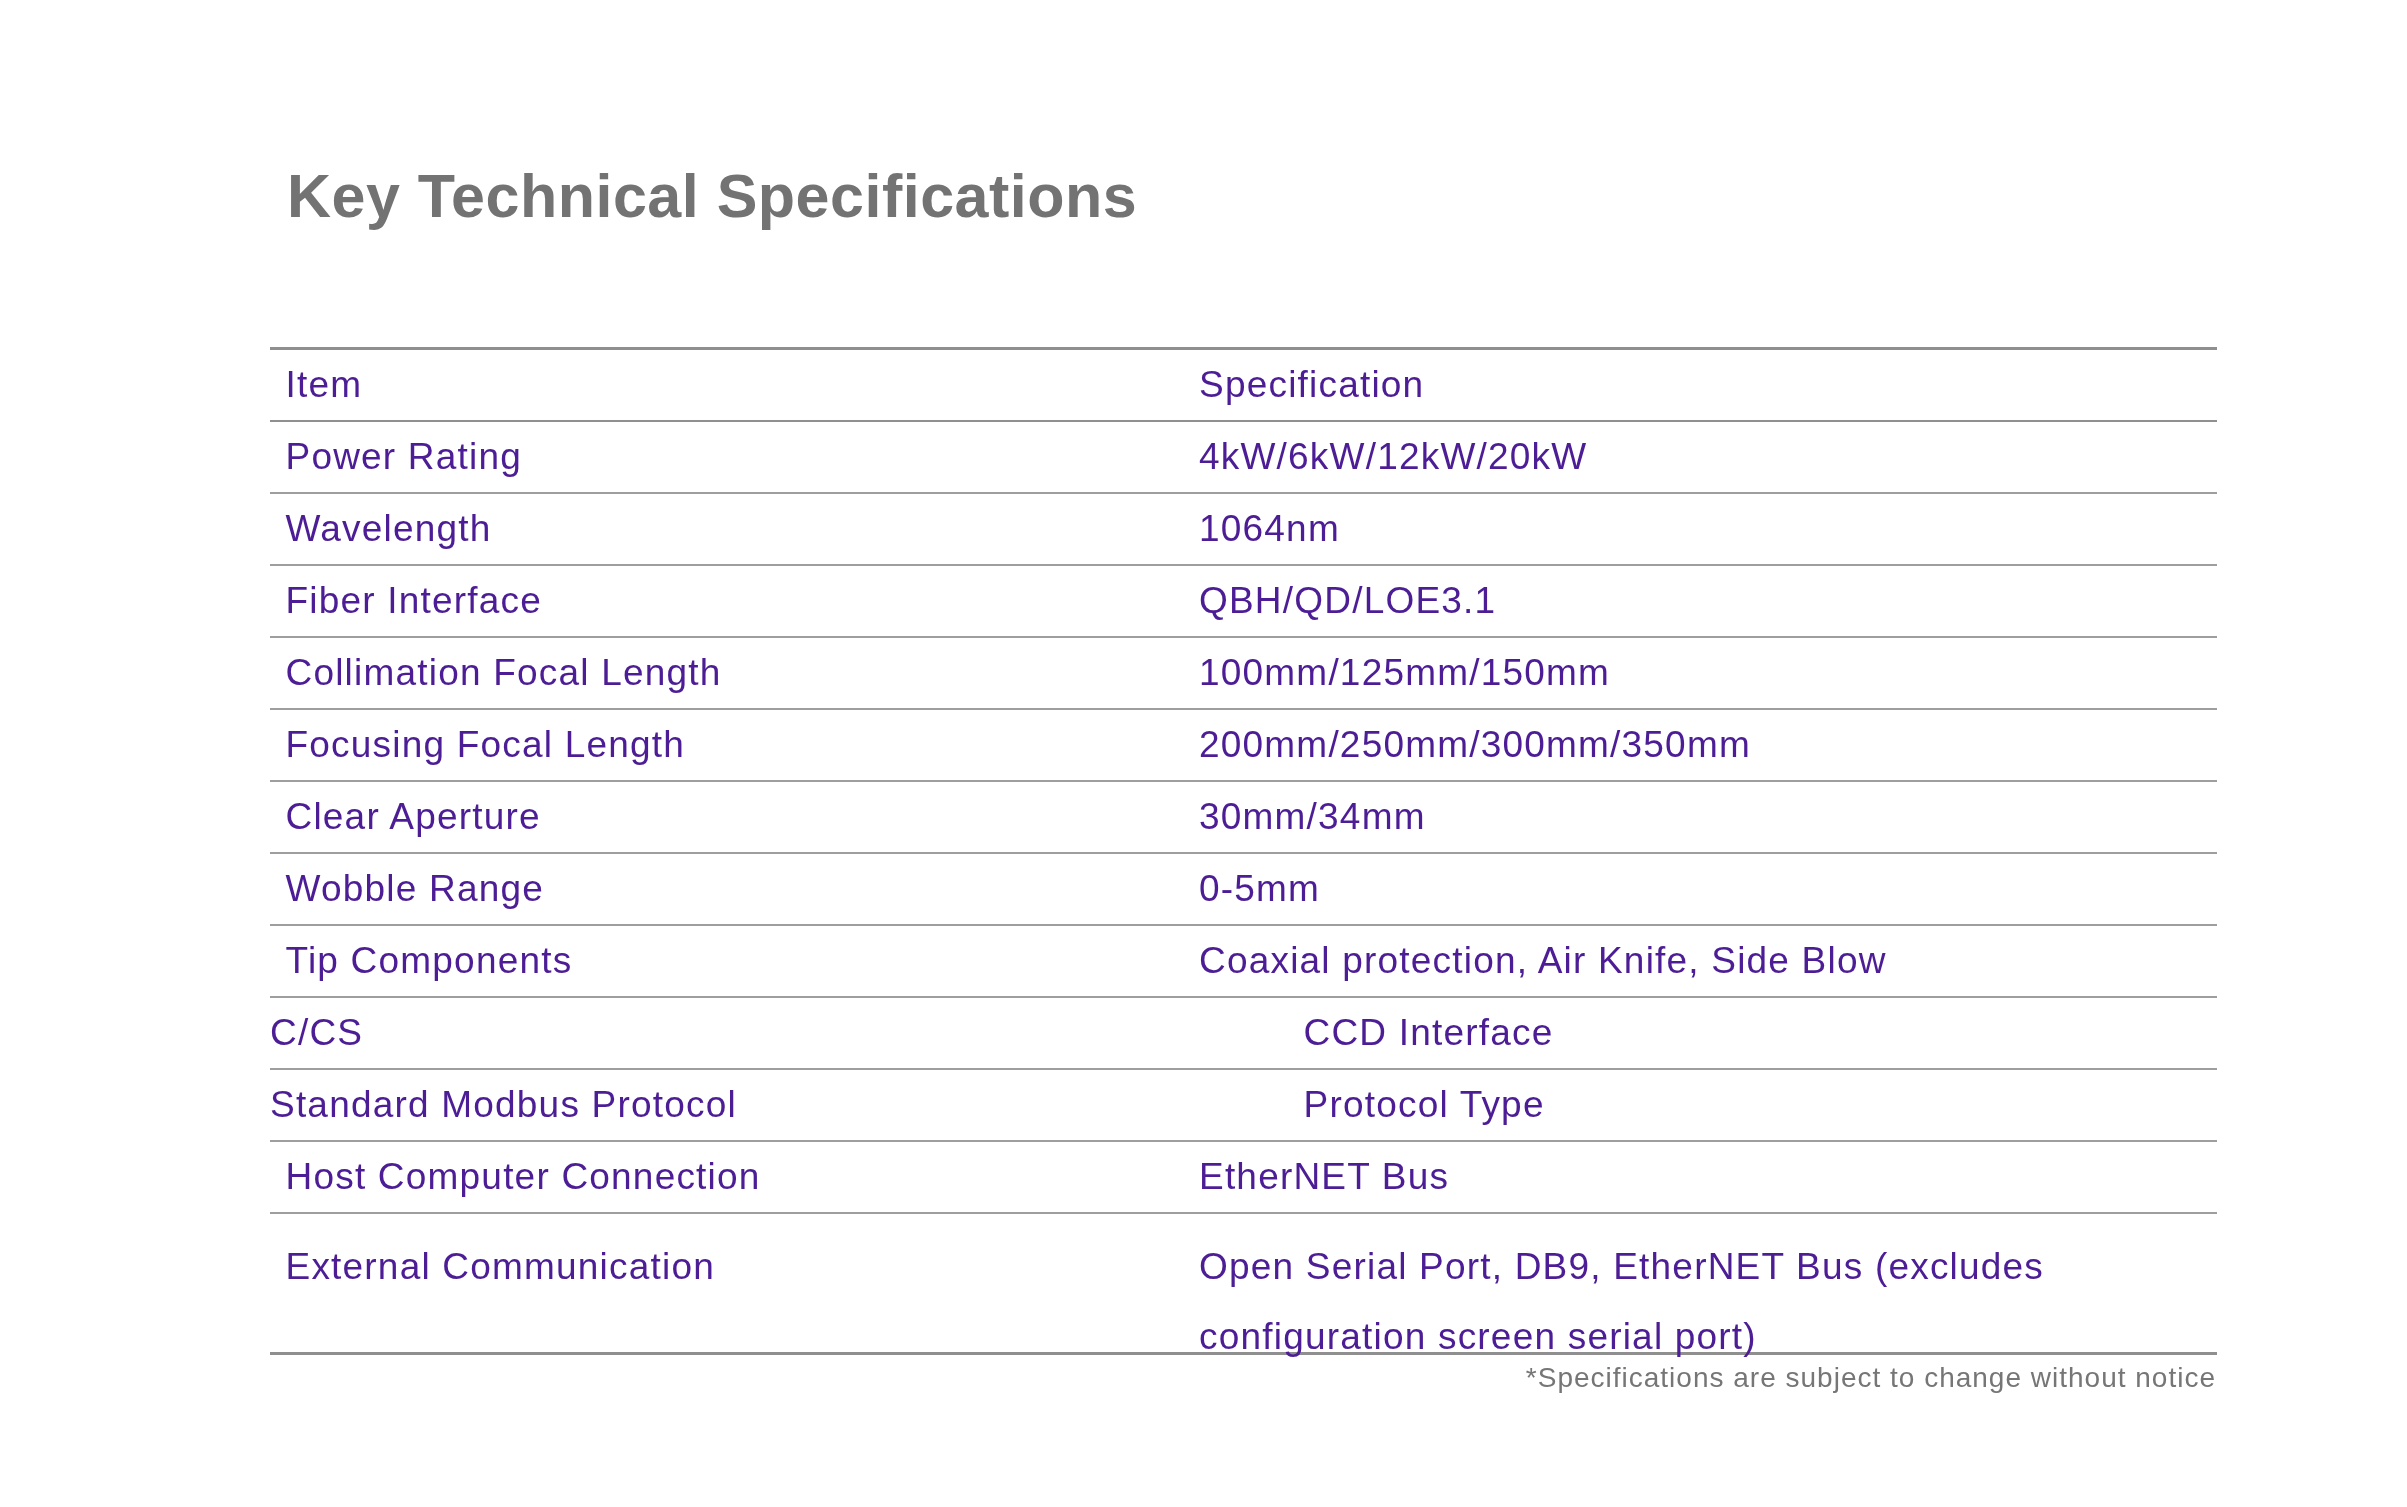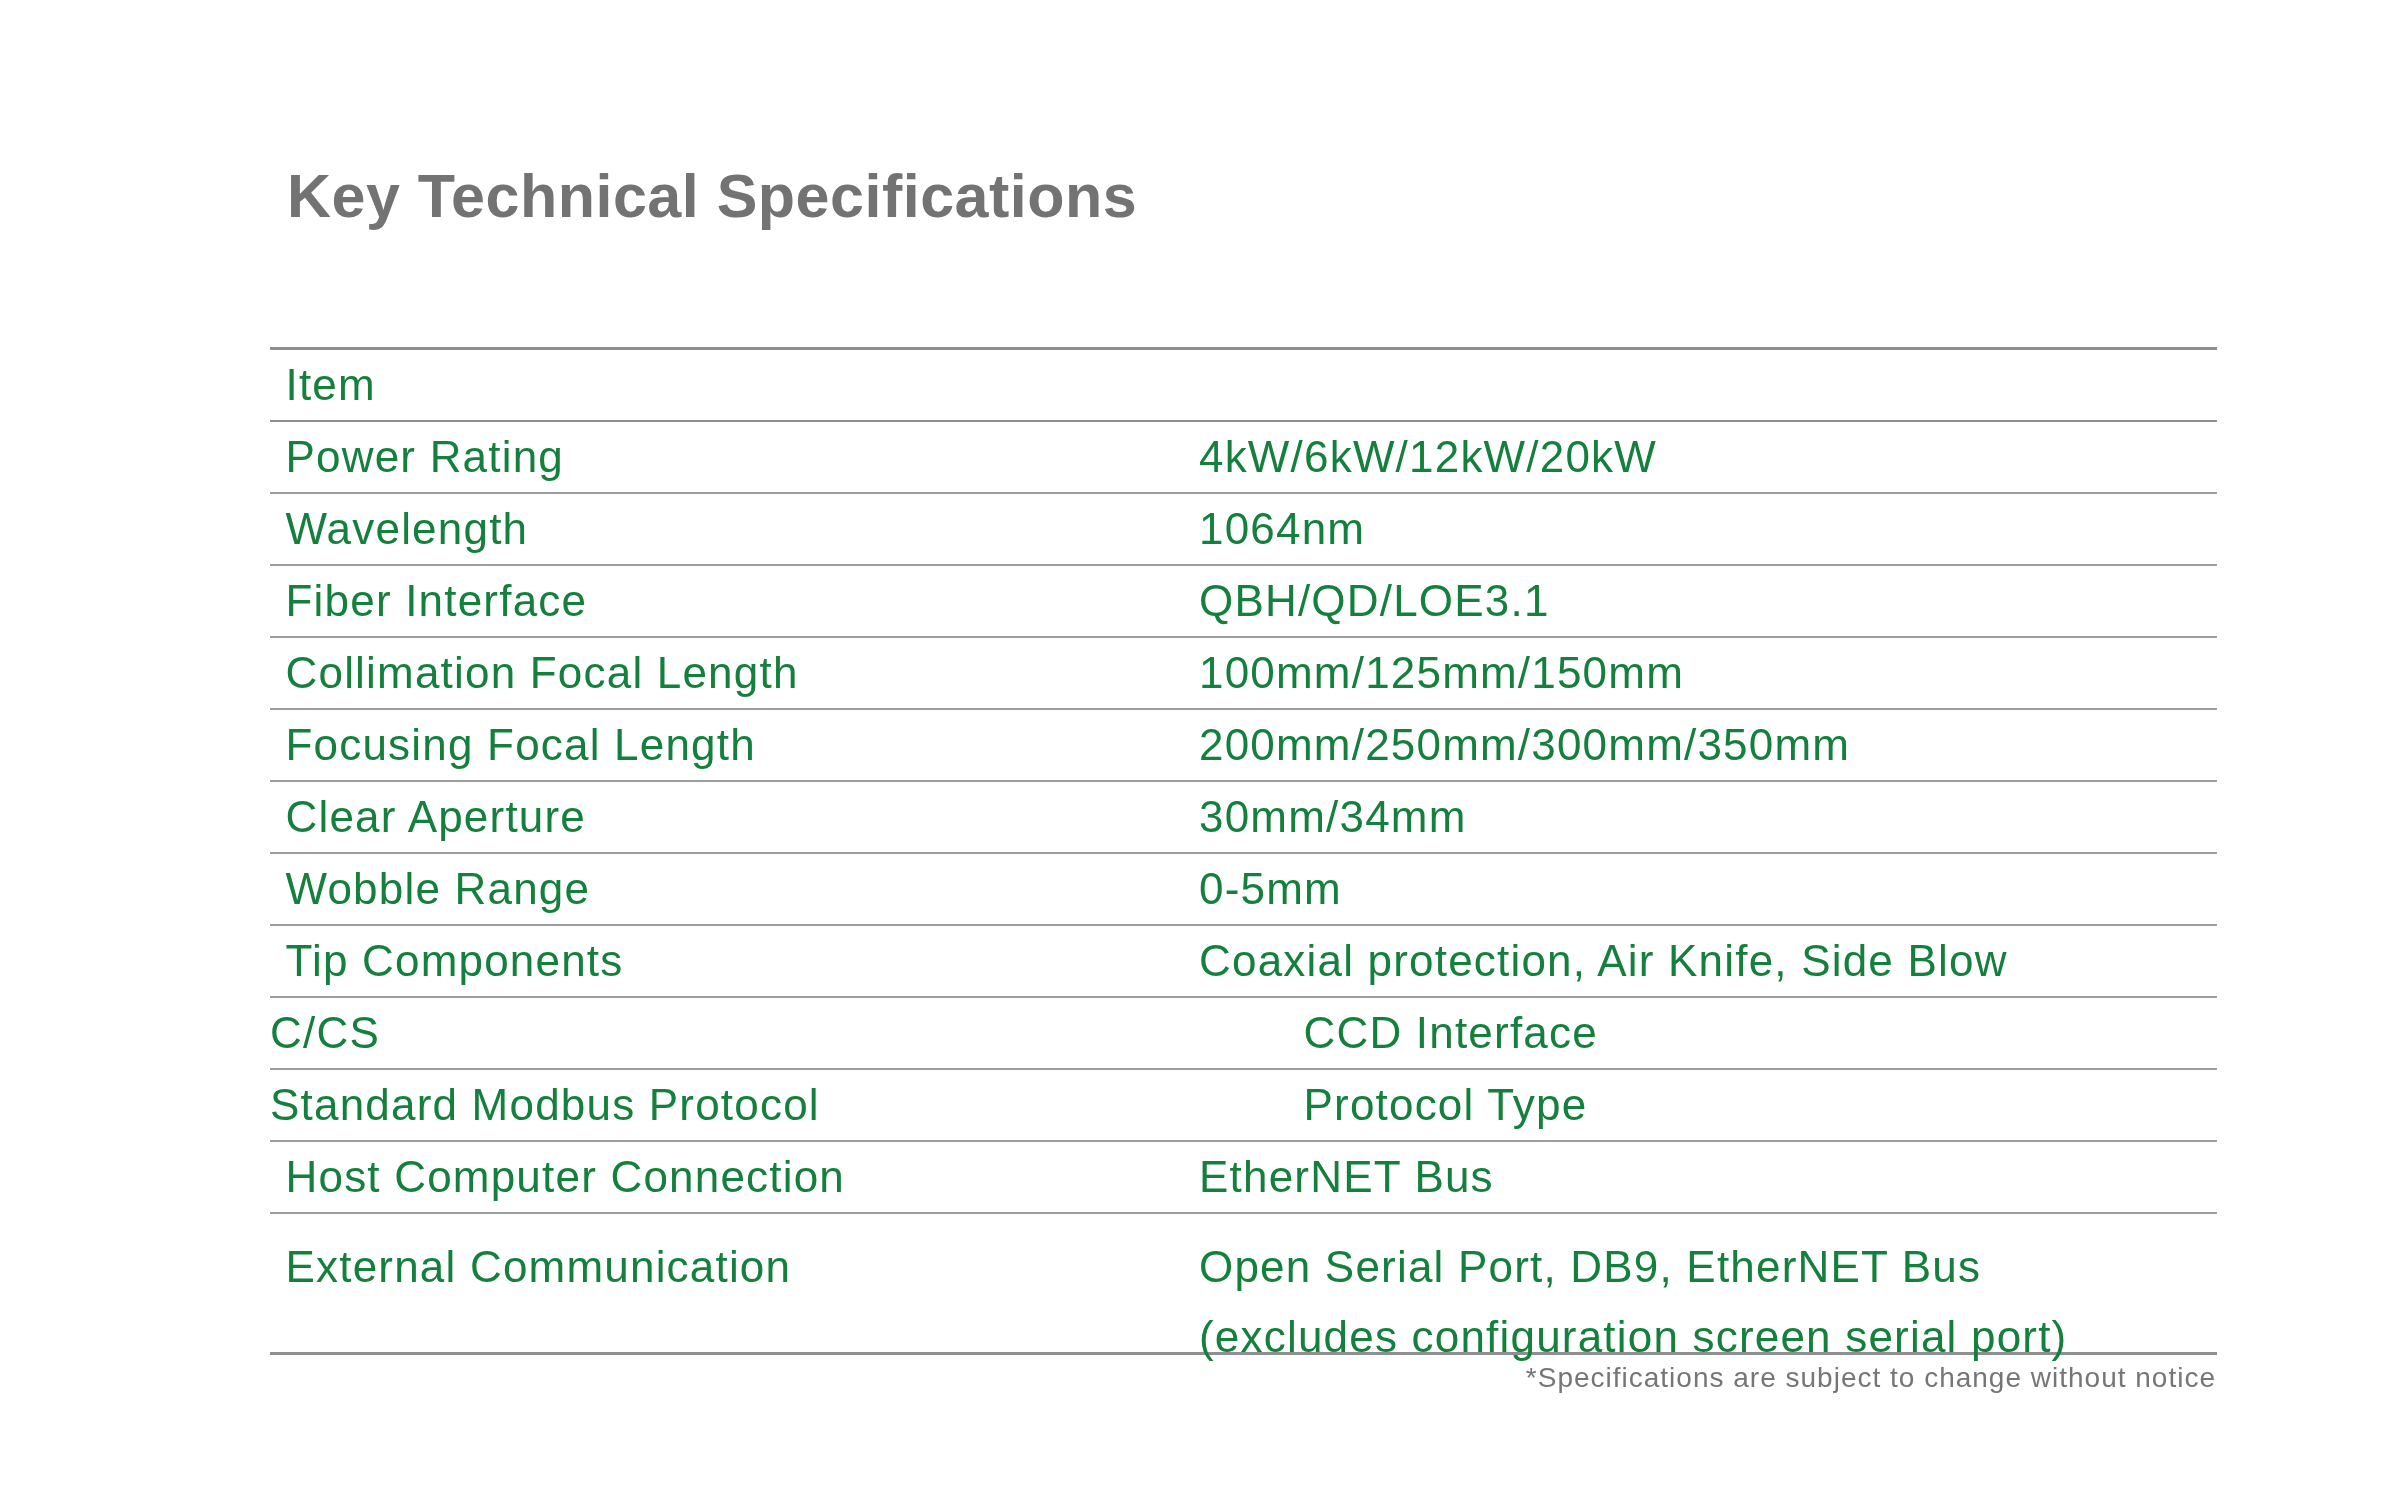--- a/index.html
+++ b/index.html
@@ -28,22 +28,22 @@
     white-space: nowrap;
   }
 
   
   .spec-table {
     position: absolute;
     left: 270px;
     top: 347px;
     width: 1947px;
     border-top: 3.9px solid #8f8f8f;
-    color: #15803d;
-    font-size: 44px;
+    color: #4c1d95;
+    font-size: 37px;
     letter-spacing: 1.2px;
   }
   .spec-row {
     display: flex;
     box-sizing: border-box;
     height: 72px;
     align-items: center;
     border-bottom: 2.9px solid #9e9e9e;
   }
   .spec-row.header-row {
@@ -85,20 +85,21 @@
   }
 </style>
 </head>
 <body>
 
 <h1 class="page-title">Key Technical Specifications</h1>
 
 <div class="spec-table">
   <div class="spec-row header-row">
     <div class="cell item-col">Item</div>
+    <div class="cell spec-col">Specification</div>
   </div>
   <div id="rows-container">
   <div class="spec-row">
     <div class="cell item-col">Power Rating</div>
     <div class="cell spec-col">4kW/6kW/12kW/20kW</div>
   </div>
 
   <div class="spec-row">
     <div class="cell item-col">Wavelength</div>
     <div class="cell spec-col">1064nm</div>

